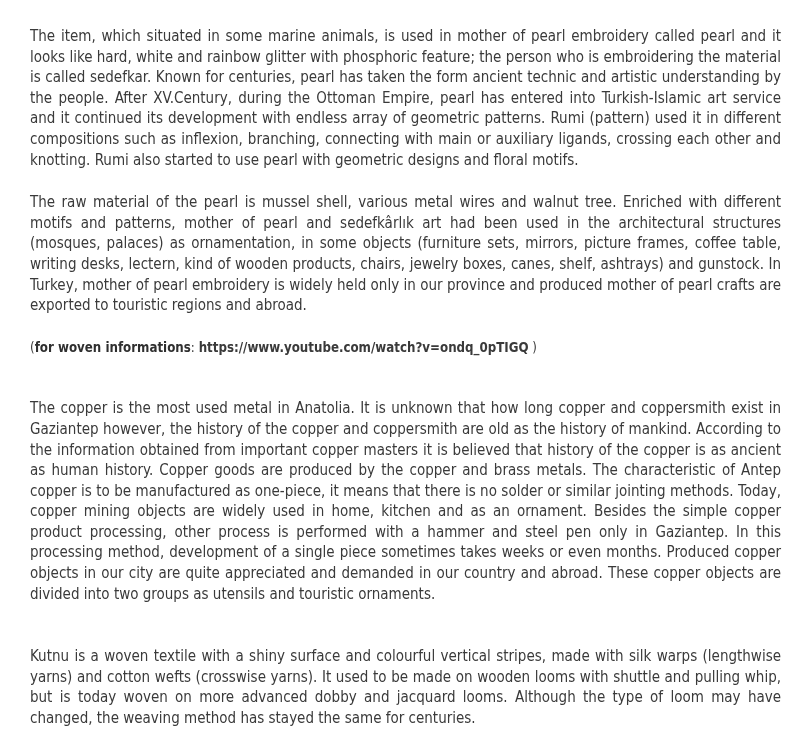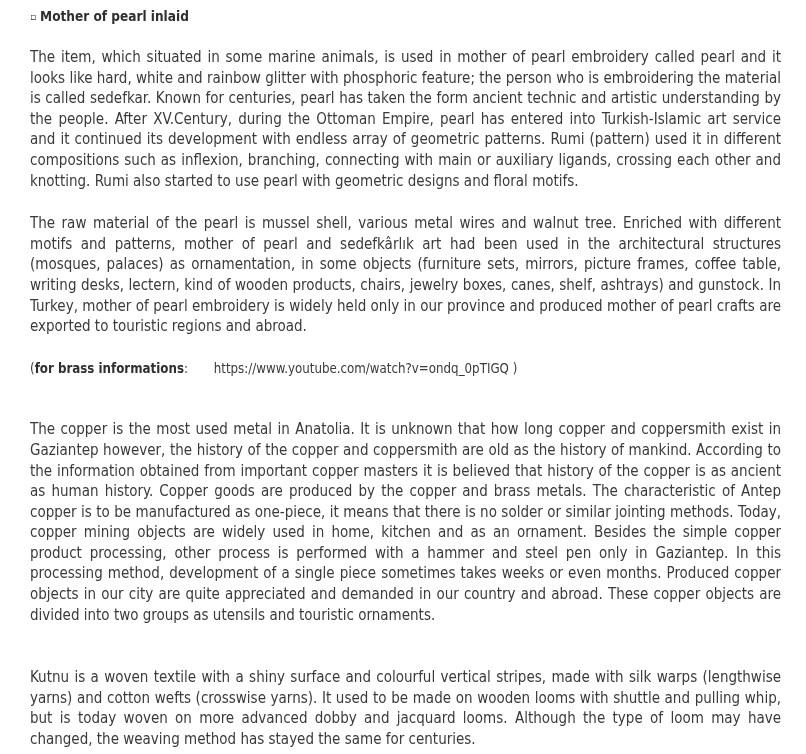--- a/index.html
+++ b/index.html
@@ -52,44 +52,41 @@
     line-height: 20.6px;
     color: #3a3a3a;
     margin: 0;
     padding: 0;
     text-align: left;
   }
   .info-line b {
     font-weight: bold;
     color: #2f2f2f;
   }
-  .url { font-weight: normal; margin-left: 22px; }
+  .url { font-weight: bold; }
 </style>
 </head>
 <body>
 
 <div class="page">
 
   <div class="spacer-xs"></div>
 
-  <h2 class="heading">
-    <span class="bullet">▫</span><span>Mother of pearl inlaid</span>
-  </h2>
 
   <div class="spacer-md"></div>
 
   <p class="para">The item, which situated in some marine animals, is used in mother of pearl embroidery called pearl and it looks like hard, white and rainbow glitter with phosphoric feature; the person who is embroidering the material is called sedefkar. Known for centuries, pearl has taken the form ancient technic and artistic understanding by the people. After XV.Century, during the Ottoman Empire, pearl has entered into Turkish-Islamic art service and it continued its development with endless array of geometric patterns. Rumi (pattern) used it in different compositions such as inflexion, branching, connecting with main or auxiliary ligands, crossing each other and knotting. Rumi also started to use pearl with geometric designs and floral motifs.</p>
 
   <div class="spacer-lg"></div>
 
   <p class="para">The raw material of the pearl is mussel shell, various metal wires and walnut tree. Enriched with different motifs and patterns, mother of pearl and sedefkârlık art had been used in the architectural structures (mosques, palaces) as ornamentation, in some objects (furniture sets, mirrors, picture frames, coffee table, writing desks, lectern, kind of wooden products, chairs, jewelry boxes, canes, shelf, ashtrays) and gunstock. In Turkey, mother of pearl embroidery is widely held only in our province and produced mother of pearl crafts are exported to touristic regions and abroad.</p>
 
   <div class="spacer-lg"></div>
 
-  <p class="info-line"><span>(</span><b>for brass informations</b><span>: </span><span class="url">https://www.youtube.com/watch?v=ondq_0pTIGQ</span><span> )</span></p>
+  <p class="info-line"><span>(</span><b>for woven informations</b><span>: </span><span class="url">https://www.youtube.com/watch?v=ondq_0pTIGQ</span><span> )</span></p>
 
   <div class="spacer-md"></div>
 
 
   <div class="spacer-md"></div>
 
   <p class="para">The copper is the most used metal in Anatolia. It is unknown that how long copper and coppersmith exist in Gaziantep however, the history of the copper and coppersmith are old as the history of mankind. According to the information obtained from important copper masters it is believed that history of the copper is as ancient as human history. Copper goods are produced by the copper and brass metals. The characteristic of Antep copper is to be manufactured as one-piece, it means that there is no solder or similar jointing methods. Today, copper mining objects are widely used in home, kitchen and as an ornament. Besides the simple copper product processing, other process is performed with a hammer and steel pen only in Gaziantep. In this processing method, development of a single piece sometimes takes weeks or even months. Produced copper objects in our city are quite appreciated and demanded in our country and abroad. These copper objects are divided into two groups as utensils and touristic ornaments.</p>
 
   <div class="spacer-lg"></div>
 

